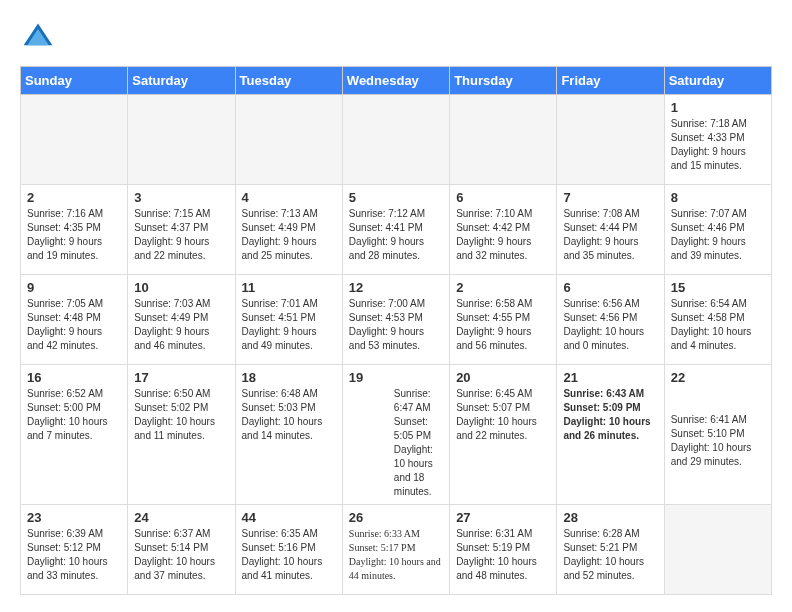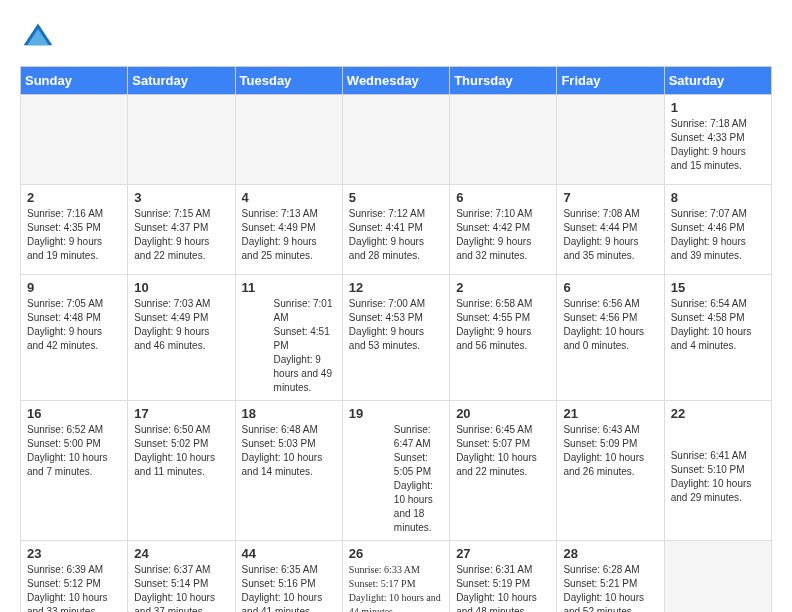--- a/index.html
+++ b/index.html
@@ -182,21 +182,21 @@
 Daylight: 9 hours and 42 minutes.</div>
         </td>
         <td>
           <span class="day-num">10</span>
           <div class="day-info" style="white-space: pre-line;">Sunrise: 7:03 AM
 Sunset: 4:49 PM
 Daylight: 9 hours and 46 minutes.</div>
         </td>
         <td>
           <span class="day-num">11</span>
-          <div class="day-info" style="white-space: pre-line; margin-left: 32px;">Sunrise: 7:01 AM
+          <div class="day-info" style="white-space: pre-line;">Sunrise: 7:01 AM
 Sunset: 4:51 PM
 Daylight: 9 hours and 49 minutes.</div>
         </td>
         <td>
           <span class="day-num">12</span>
           <div class="day-info" style="white-space: pre-line;">Sunrise: 7:00 AM
 Sunset: 4:53 PM
 Daylight: 9 hours and 53 minutes.</div>
         </td>
         <td>
@@ -244,21 +244,21 @@
 Daylight: 10 hours and 18 minutes.</div>
         </td>
         <td>
           <span class="day-num">20</span>
           <div class="day-info" style="white-space: pre-line;">Sunrise: 6:45 AM
 Sunset: 5:07 PM
 Daylight: 10 hours and 22 minutes.</div>
         </td>
         <td>
           <span class="day-num">21</span>
-          <div class="day-info" style="white-space: pre-line;">Sunrise: 6:43 AM
+          <div class="day-info" style="white-space: pre-line; font-weight: bold;">Sunrise: 6:43 AM
 Sunset: 5:09 PM
 Daylight: 10 hours and 26 minutes.</div>
         </td>
         <td>
           <span class="day-num">22</span>
           <div class="day-info" style="white-space: pre-line; margin-top: 28px;">Sunrise: 6:41 AM
 Sunset: 5:10 PM
 Daylight: 10 hours and 29 minutes.</div>
         </td>
       </tr>

